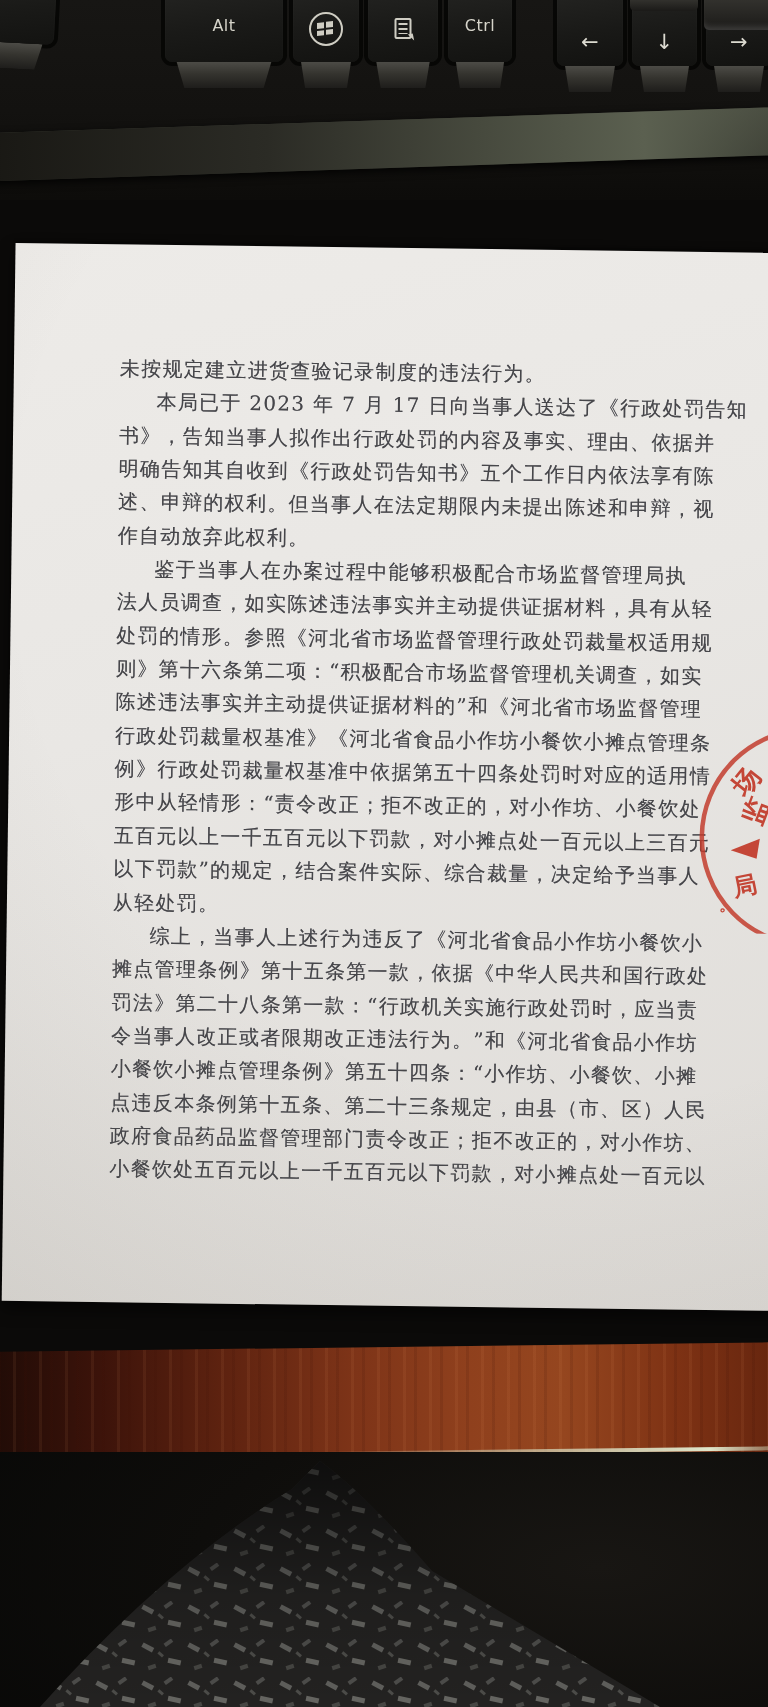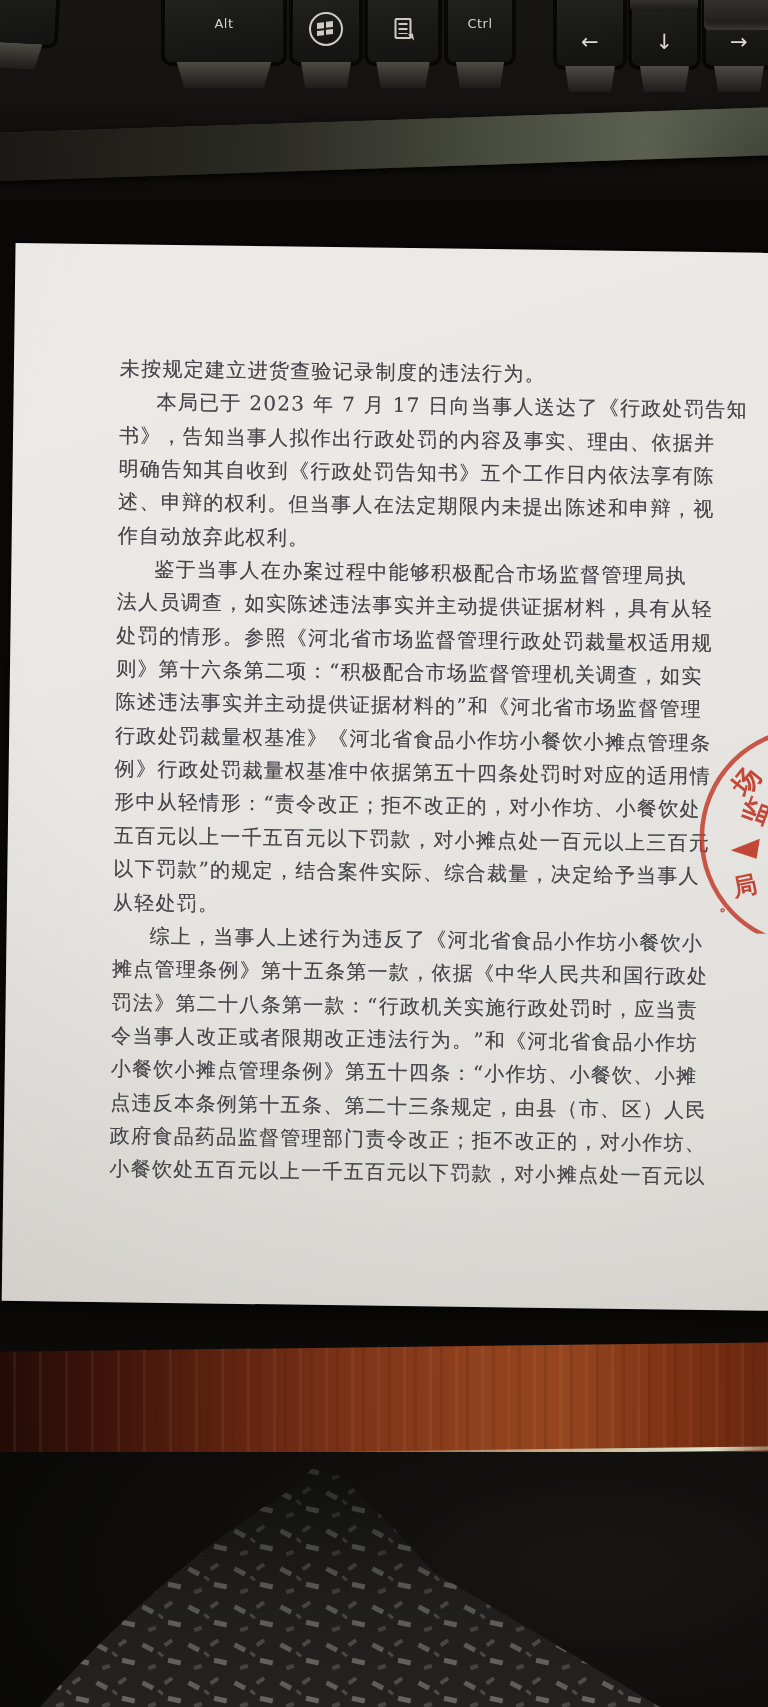--- a/index.html
+++ b/index.html
@@ -9,21 +9,21 @@
   
   .kb{position:absolute;left:0;top:0;width:768px;height:200px;
       background:linear-gradient(#171614 0%,#131210 55%,#0d0c0a 100%);}
   .key{position:absolute;top:-34px;height:96px;border-radius:7px;
        background:linear-gradient(172deg,#252523 15%,#1a1a18 60%,#131311 100%);
        box-shadow:0 0 0 4px rgba(5,5,4,.9), inset 0 2px 3px rgba(255,255,255,.04);}
   .key::after{content:'';position:absolute;top:100%;left:4px;right:4px;height:26px;
        background:linear-gradient(180deg,#4c4b46 0%,#35342f 45%,#1e1d1b 100%);
        clip-path:polygon(7% 0,93% 0,86% 100%,14% 100%);border-radius:0 0 8px 8px;}
   .cap-label{position:absolute;left:50%;top:50px;transform:translateX(-50%);
-       color:#d6d4ca;font-size:13px;letter-spacing:.5px;}
+       color:#d6d4ca;font-size:16px;letter-spacing:.5px;}
   .key-partial{left:-54px;width:110px;top:-46px;height:88px;transform:rotate(3deg);}
   .key-alt{left:165px;width:118px;}
   .key-win{left:293px;width:66px;}
   .key-menu{left:368px;width:70px;}
   .key-ctrl{left:448px;width:64px;}
   .key.arrow{top:-20px;height:86px;background:linear-gradient(172deg,#232321 15%,#191917 60%,#121210 100%);}
   .key-left{left:557px;width:66px;}
   .key-down{left:632px;width:65px;}
   .key-right{left:706px;width:66px;}
   .arrow .cap-label{top:50px;font-size:21px;color:#dcdad0;}

